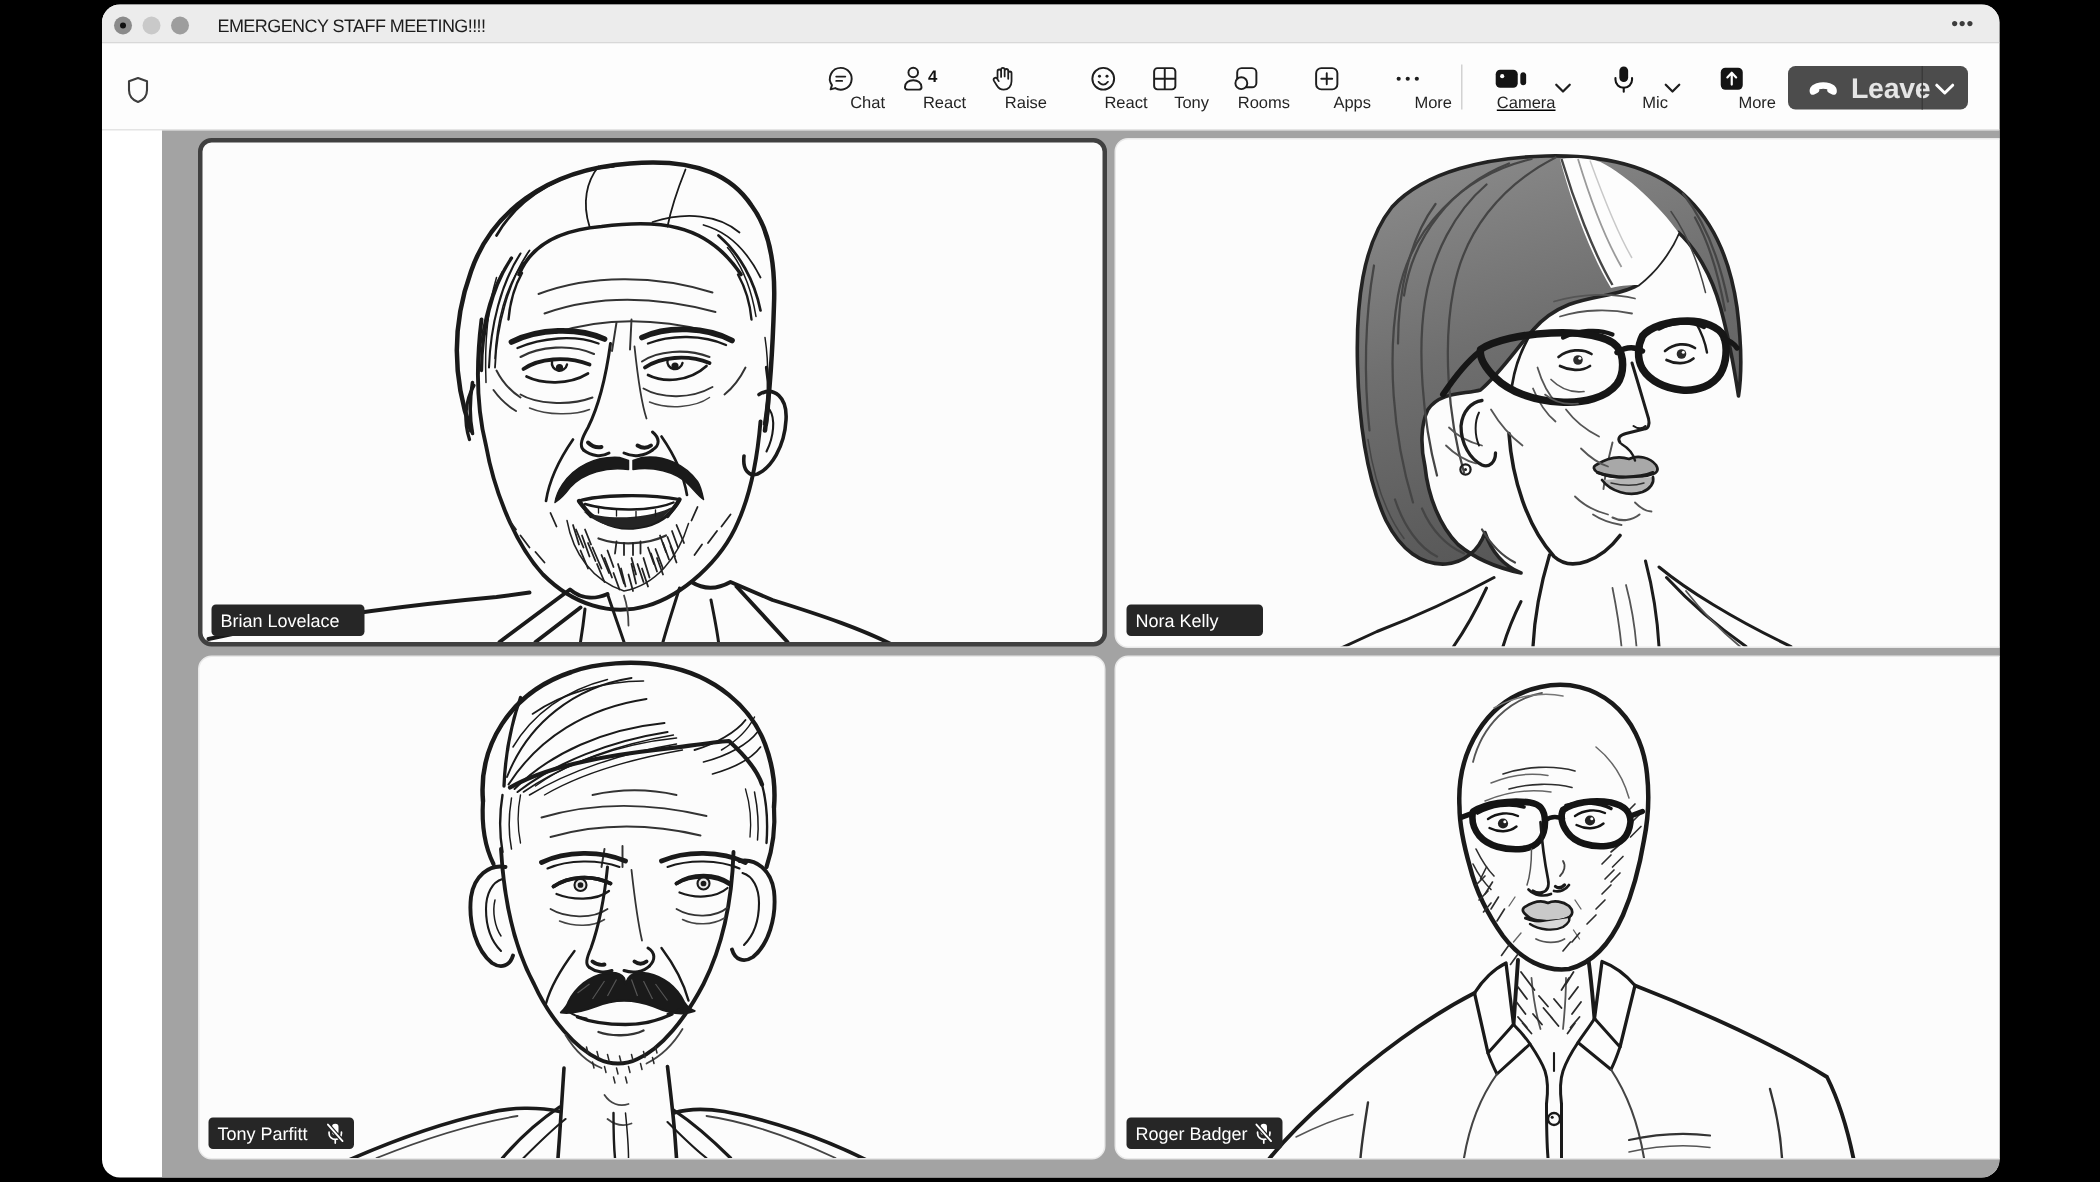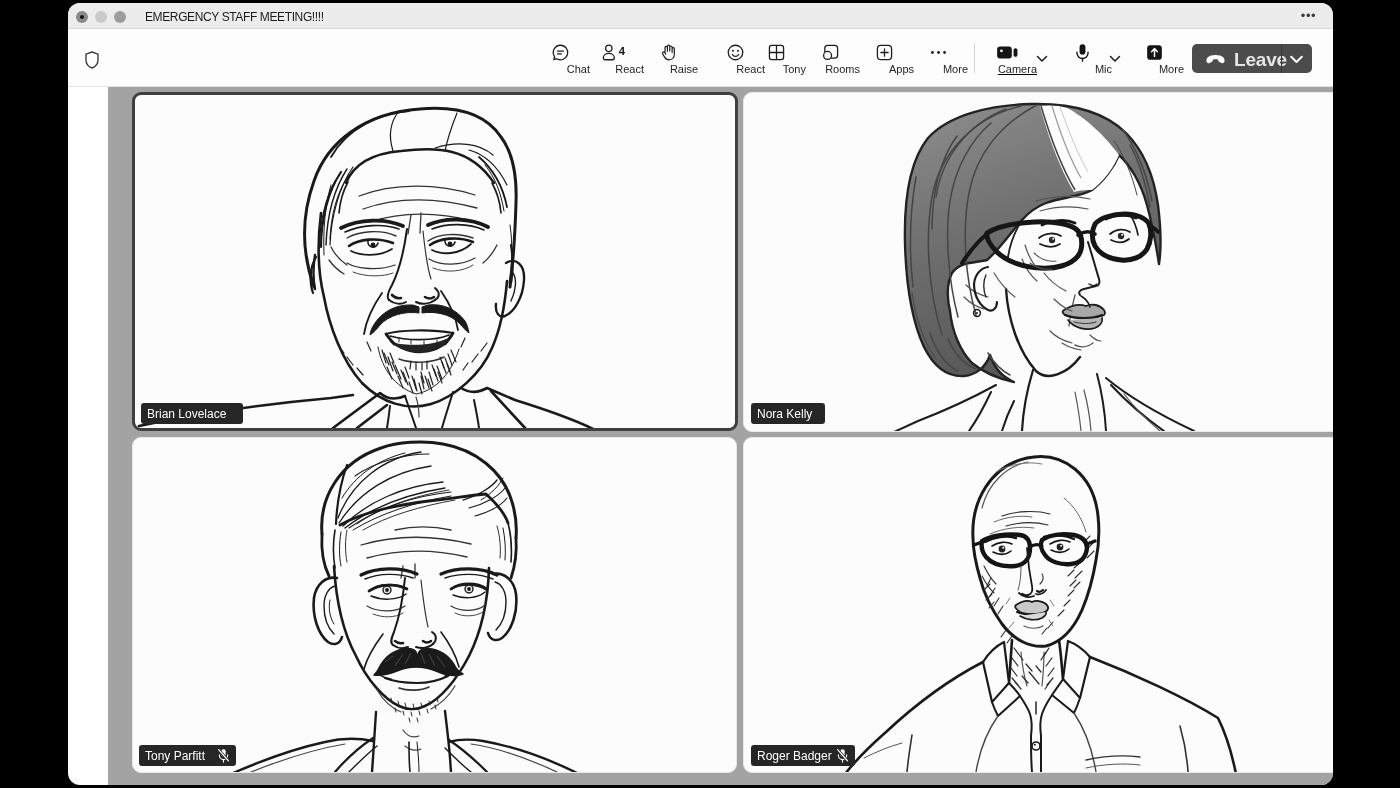--- a/index.html
+++ b/index.html
@@ -345,21 +345,21 @@
 </g>
 <g fill="none" stroke="#1c1c1c" stroke-width="2" stroke-linecap="round" stroke-linejoin="round">
 <path d="M252,292 C230,304 200,318 174,328 L150,339"></path>
 <path d="M247,299 C240,314 232,328 225,338"></path>
 <path d="M270,308 C265,318 261,328 258,338"></path>
 <path d="M362,285 C380,300 412,320 450,338"></path>
 <path d="M367,292 C380,306 400,324 420,338"></path>
 <path d="M380,301 C390,314 404,328 416,338" stroke-width="1.2" stroke="#555"></path>
 </g>
 </svg>
-      <div class="tag" style="left:7px;bottom:7px;width:74px;">Nora Kelly</div>
+      <div class="tag" style="left:7px;bottom:7px;width:91px;">Nora Kelly</div>
     </div>
     <div class="tile" id="t4">
       <svg class="art" viewBox="0 0 602 334" id="art4">
 <g fill="none" stroke="#1a1a1a" stroke-width="2.6" stroke-linecap="round" stroke-linejoin="round">
 <path d="M229,100 C227,64 246,28 283,20 C320,12 350,38 354,78 C356,96 354,112 352,122 C349,140 344,158 338,172 C330,190 318,204 302,208 C286,210 270,202 258,186 C248,172 240,156 236,140 C232,126 229,112 229,100 Z" stroke-width="3"></path>
 <path d="M238,70 C244,46 262,28 284,24" stroke-width="1.2" stroke="#555"></path>
 <path d="M252,34 C266,26 284,23 298,26" stroke-width="1" stroke="#777"></path>
 <path d="M246,96 C260,90 276,88 290,90" stroke-width="1" stroke="#666"></path>
 <path d="M250,84 C262,79 276,77 288,79" stroke-width="1" stroke="#666"></path>
 <path d="M320,60 C330,68 338,80 342,94" stroke-width="1" stroke="#666"></path>

